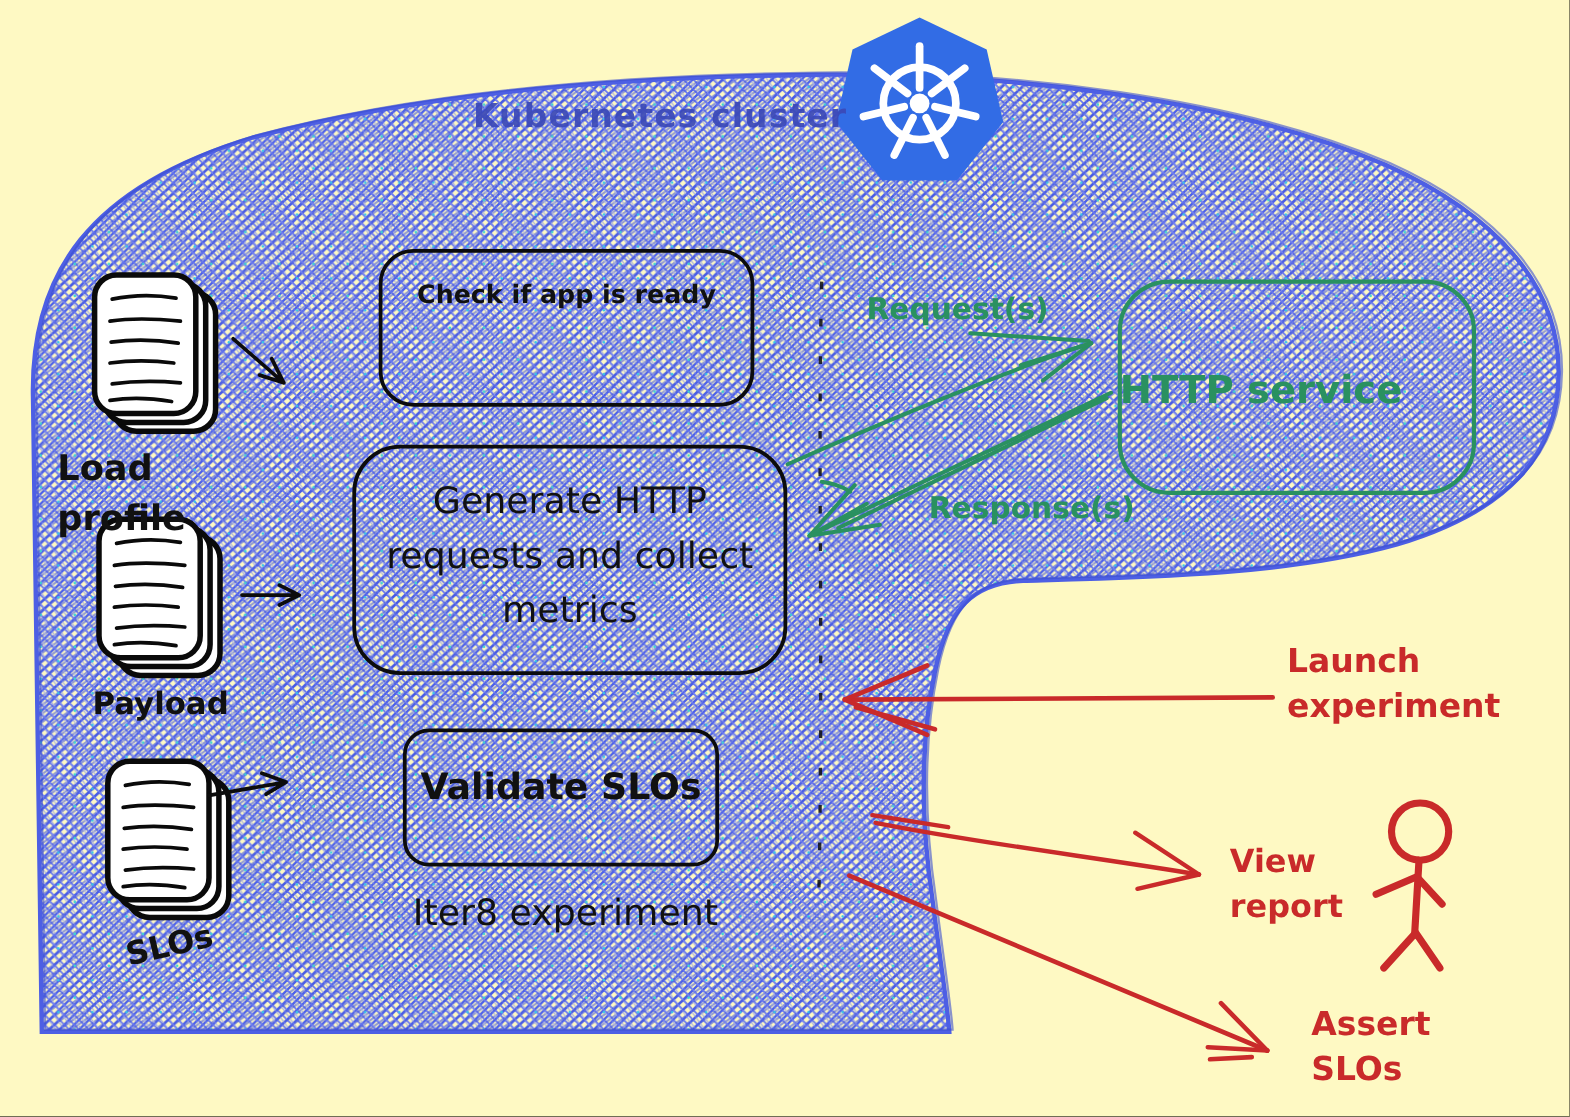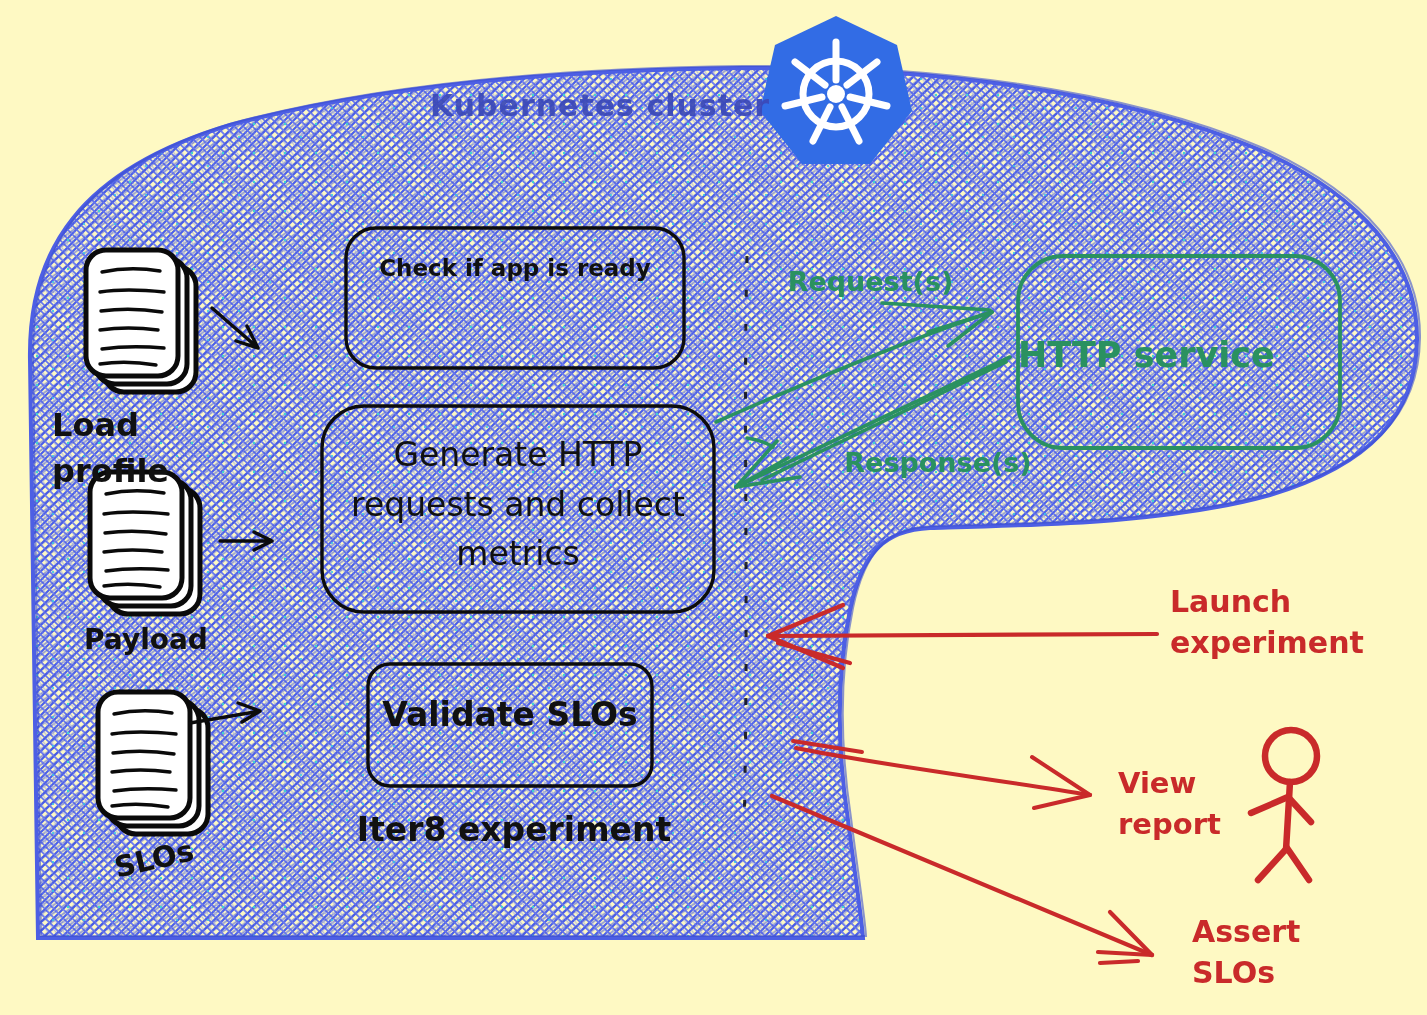--- a/index.html
+++ b/index.html
@@ -6,21 +6,21 @@
   .stage{position:relative;width:1427px;height:1015px;background:#fef9c3;overflow:hidden;
          font-family:"DejaVu Sans", sans-serif;}
   .stage svg{position:absolute;left:0;top:0;}
   .txt{position:absolute;line-height:1.45;}
   .ink{color:#111;}
   .t-title{left:430px;top:84px;width:320px;font-size:30px;font-weight:700;color:#3b49b8;
            letter-spacing:1px;white-space:nowrap;opacity:.93;}
   .t-box1{left:346px;top:252px;width:338px;text-align:center;font-size:23px;font-weight:600;}
   .t-box2{left:322px;top:430px;width:392px;text-align:center;font-size:33px;font-weight:400;line-height:1.5;}
   .t-box3{left:368px;top:682px;width:284px;text-align:center;font-size:33px;font-weight:600;line-height:1.4;margin-top:10px;}
-  .t-iter8{left:346px;top:806px;width:336px;text-align:center;font-size:33px;font-weight:700;white-space:nowrap;}
+  .t-iter8{left:346px;top:806px;width:336px;text-align:center;font-size:33px;font-weight:400;white-space:nowrap;}
   .t-load{left:52px;top:402px;width:194px;text-align:left;font-size:32px;font-weight:600;}
   .t-payload{left:78px;top:620px;width:136px;text-align:center;font-size:28px;font-weight:600;}
   .t-slos{left:98px;top:838px;width:112px;text-align:center;font-size:29px;font-weight:700;transform:rotate(-13deg);}
   .t-http{left:1018px;top:330px;width:322px;font-size:35px;font-weight:600;color:#2a9160;}
   .t-req{left:778px;top:262px;width:185px;text-align:center;font-size:27px;font-weight:700;color:#2a9160;}
   .t-resp{left:840px;top:443px;width:196px;text-align:center;font-size:27px;font-weight:700;color:#2a9160;}
   .t-launch{left:1170px;top:582px;width:186px;font-size:30px;font-weight:600;color:#c92a2a;line-height:1.35;}
   .t-view{left:1118px;top:763px;width:112px;font-size:29px;font-weight:600;color:#c92a2a;line-height:1.4;}
   .t-assert{left:1192px;top:912px;width:125px;font-size:30px;font-weight:600;color:#c92a2a;line-height:1.35;}
 </style>

